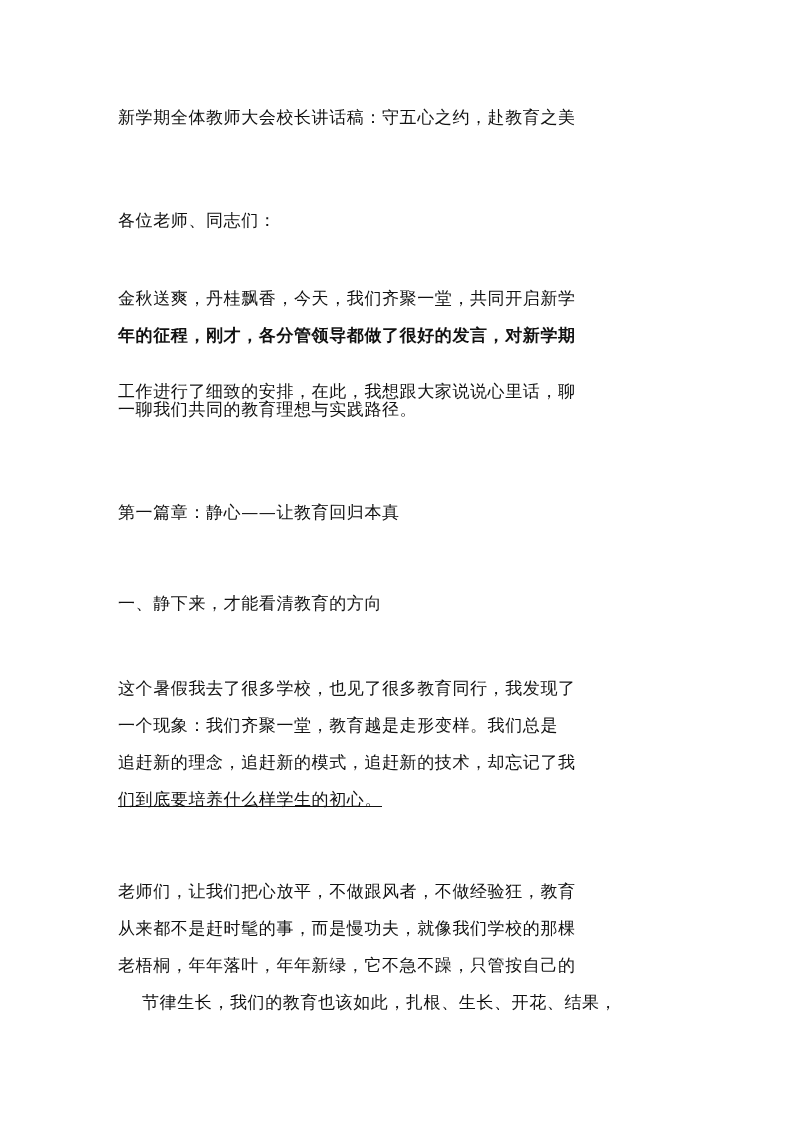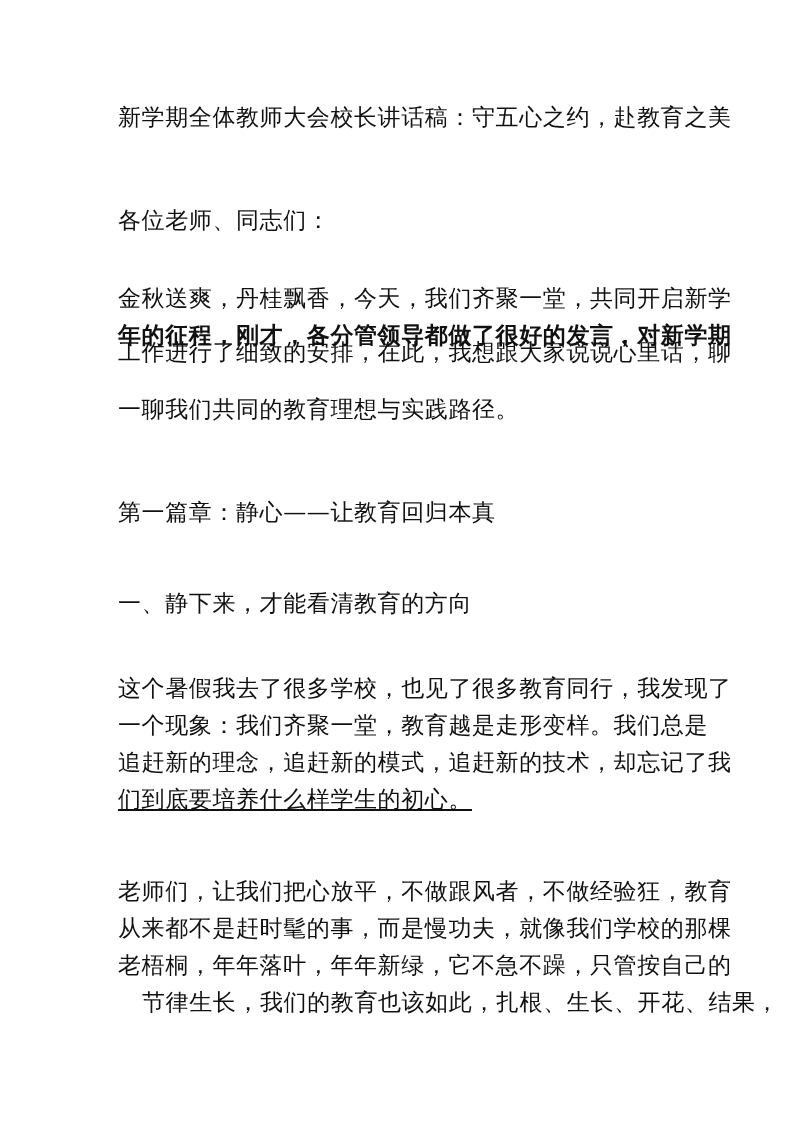--- a/index.html
+++ b/index.html
@@ -18,37 +18,37 @@
     .page {
       position: absolute;
       left: 118px;
       top: 0;
       width: 568px;
     }
     .line {
       position: absolute;
       left: 0;
       white-space: nowrap;
-      font-size: 23px;
+      font-size: 17px;
       line-height: 24px;
       letter-spacing: 0.6px;
     }
   </style>
 </head>
 <body>
 
 <div class="page">
   <div class="line" style="top:105px;">新学期全体教师大会校长讲话稿：守五心之约，赴教育之美</div>
 
   <div class="line" style="top:208px;">各位老师、同志们：</div>
 
   <div>
     <div class="line" style="top:286px;">金秋送爽，丹桂飘香，今天，我们齐聚一堂，共同开启新学</div>
     <div class="line" style="top:323px;font-weight:bold;">年的征程，刚才，各分管领导都做了很好的发言，对新学期</div>
-    <div class="line" style="top:340px;">工作进行了细致的安排，在此，我想跟大家说说心里话，聊</div>
+    <div class="line" style="top:379px;">工作进行了细致的安排，在此，我想跟大家说说心里话，聊</div>
     <div class="line" style="top:397px;">一聊我们共同的教育理想与实践路径。</div>
   </div>
 
   <div class="line" style="top:500px;">第一篇章：静心——让教育回归本真</div>
 
   <div class="line" style="top:591px;">一、静下来，才能看清教育的方向</div>
 
   <div>
     <div class="line" style="top:676px;">这个暑假我去了很多学校，也见了很多教育同行，我发现了</div>
     <div class="line" style="top:713px;">一个现象：我们齐聚一堂，教育越是走形变样。我们总是</div>

